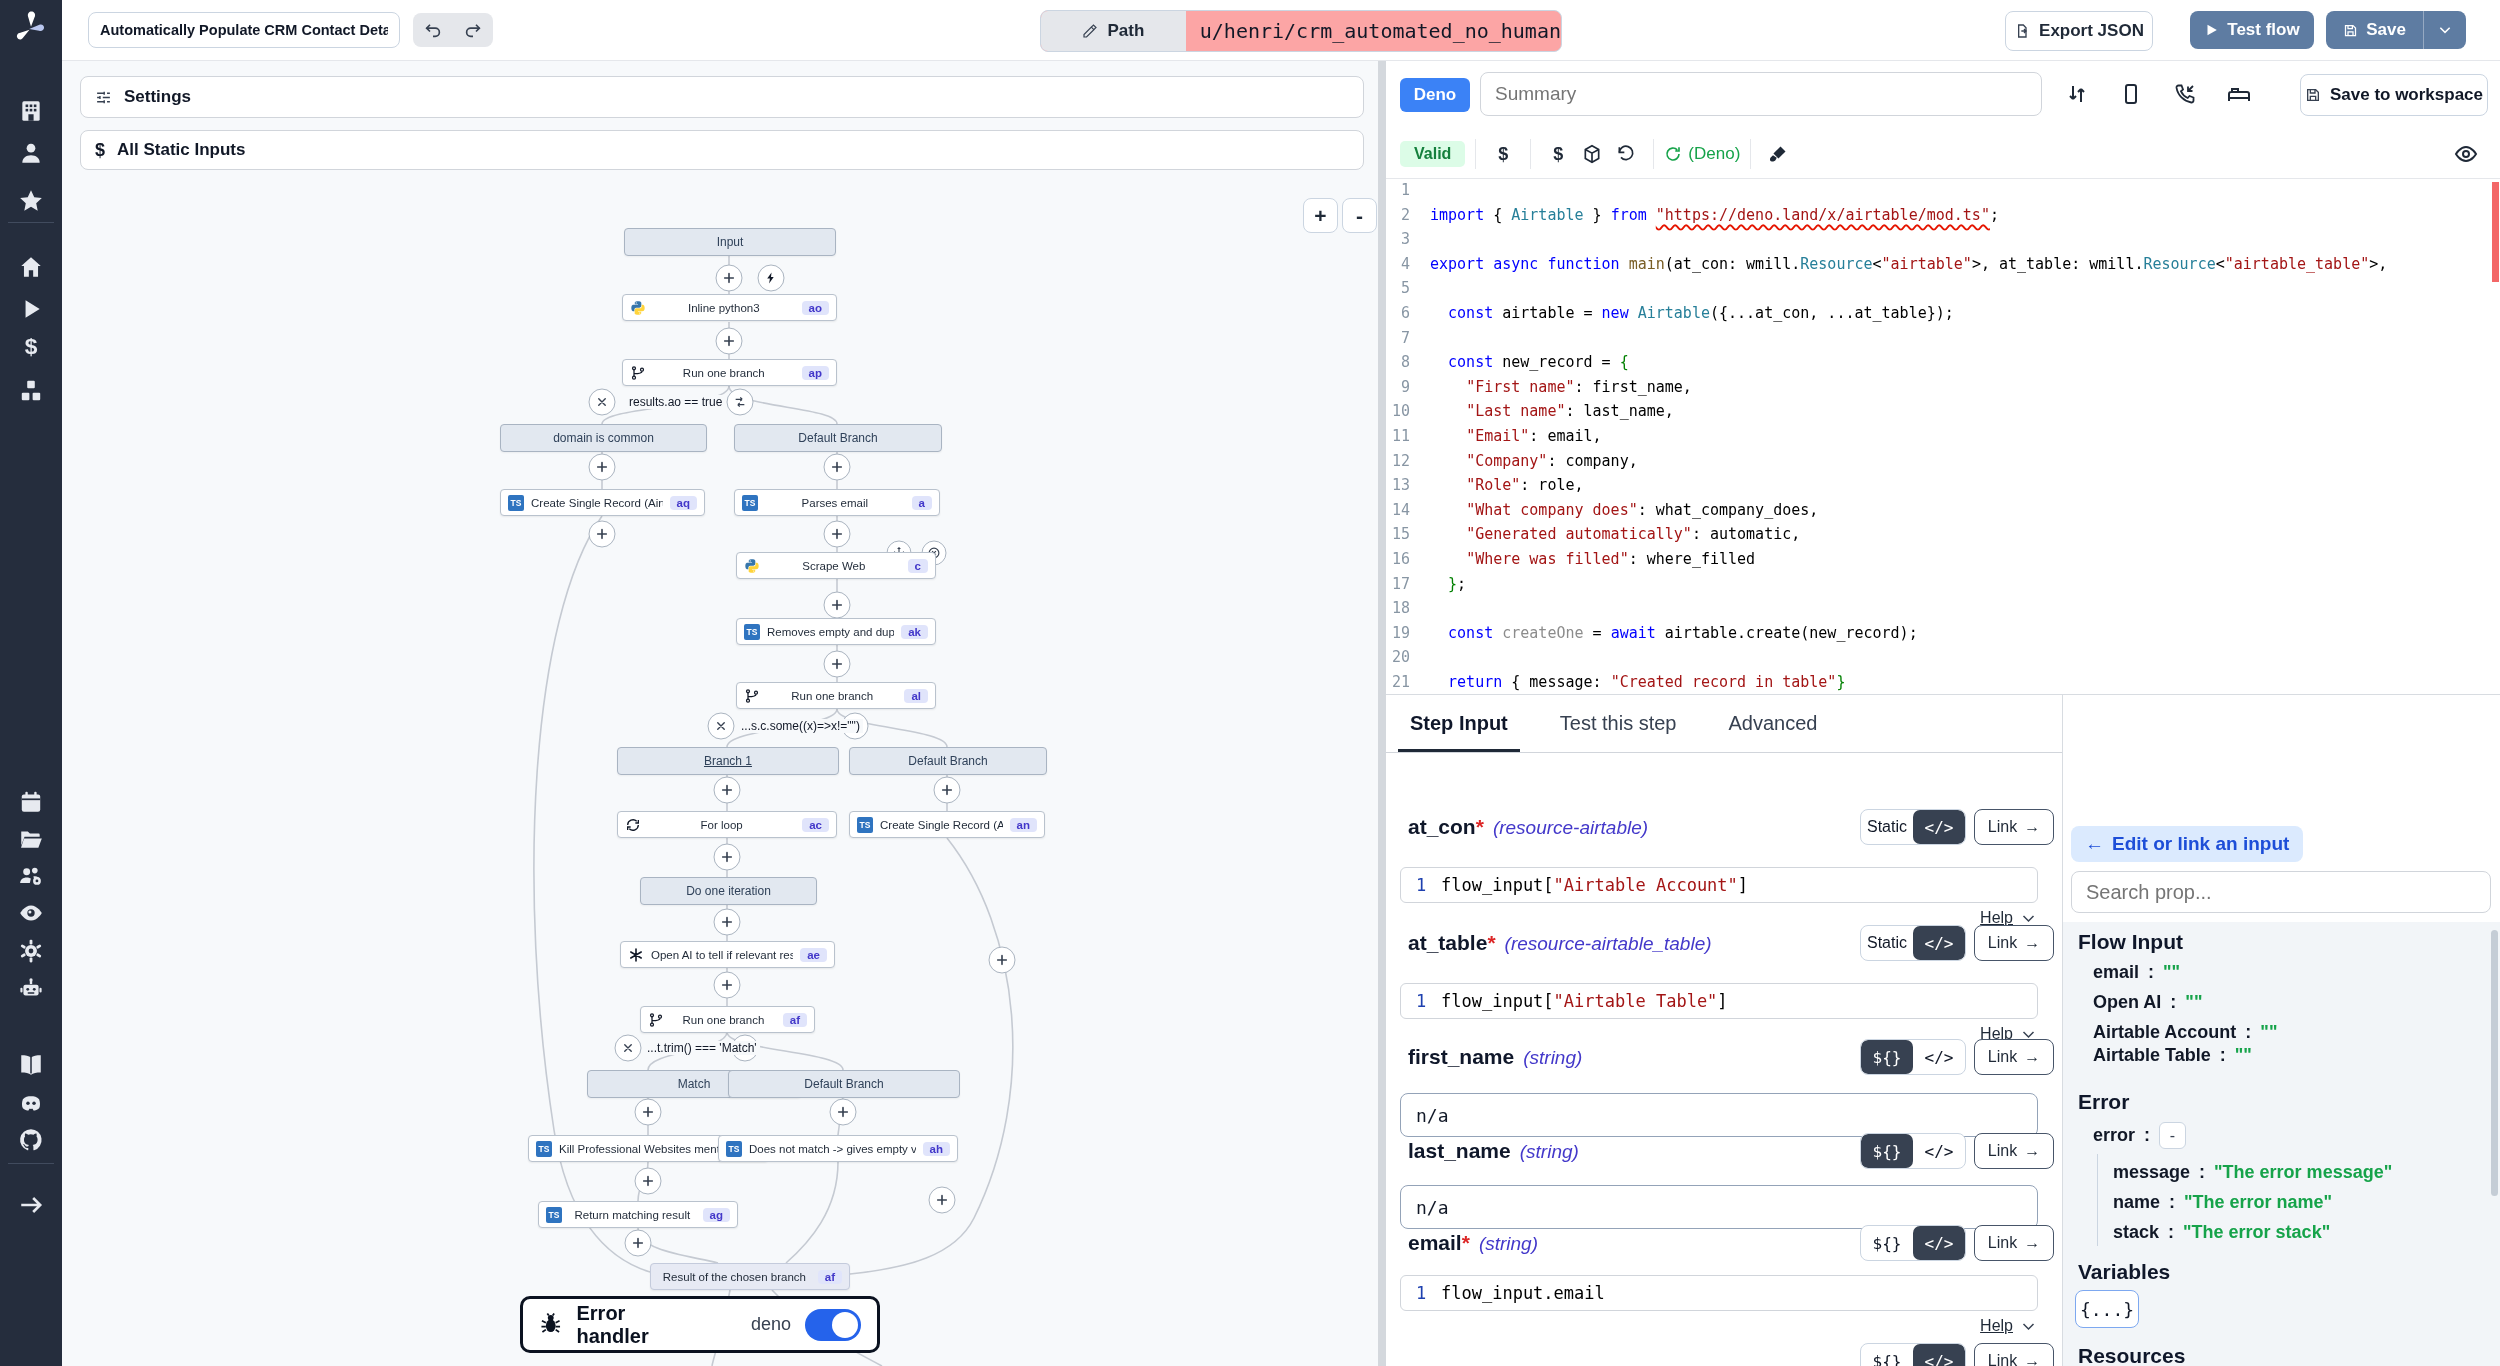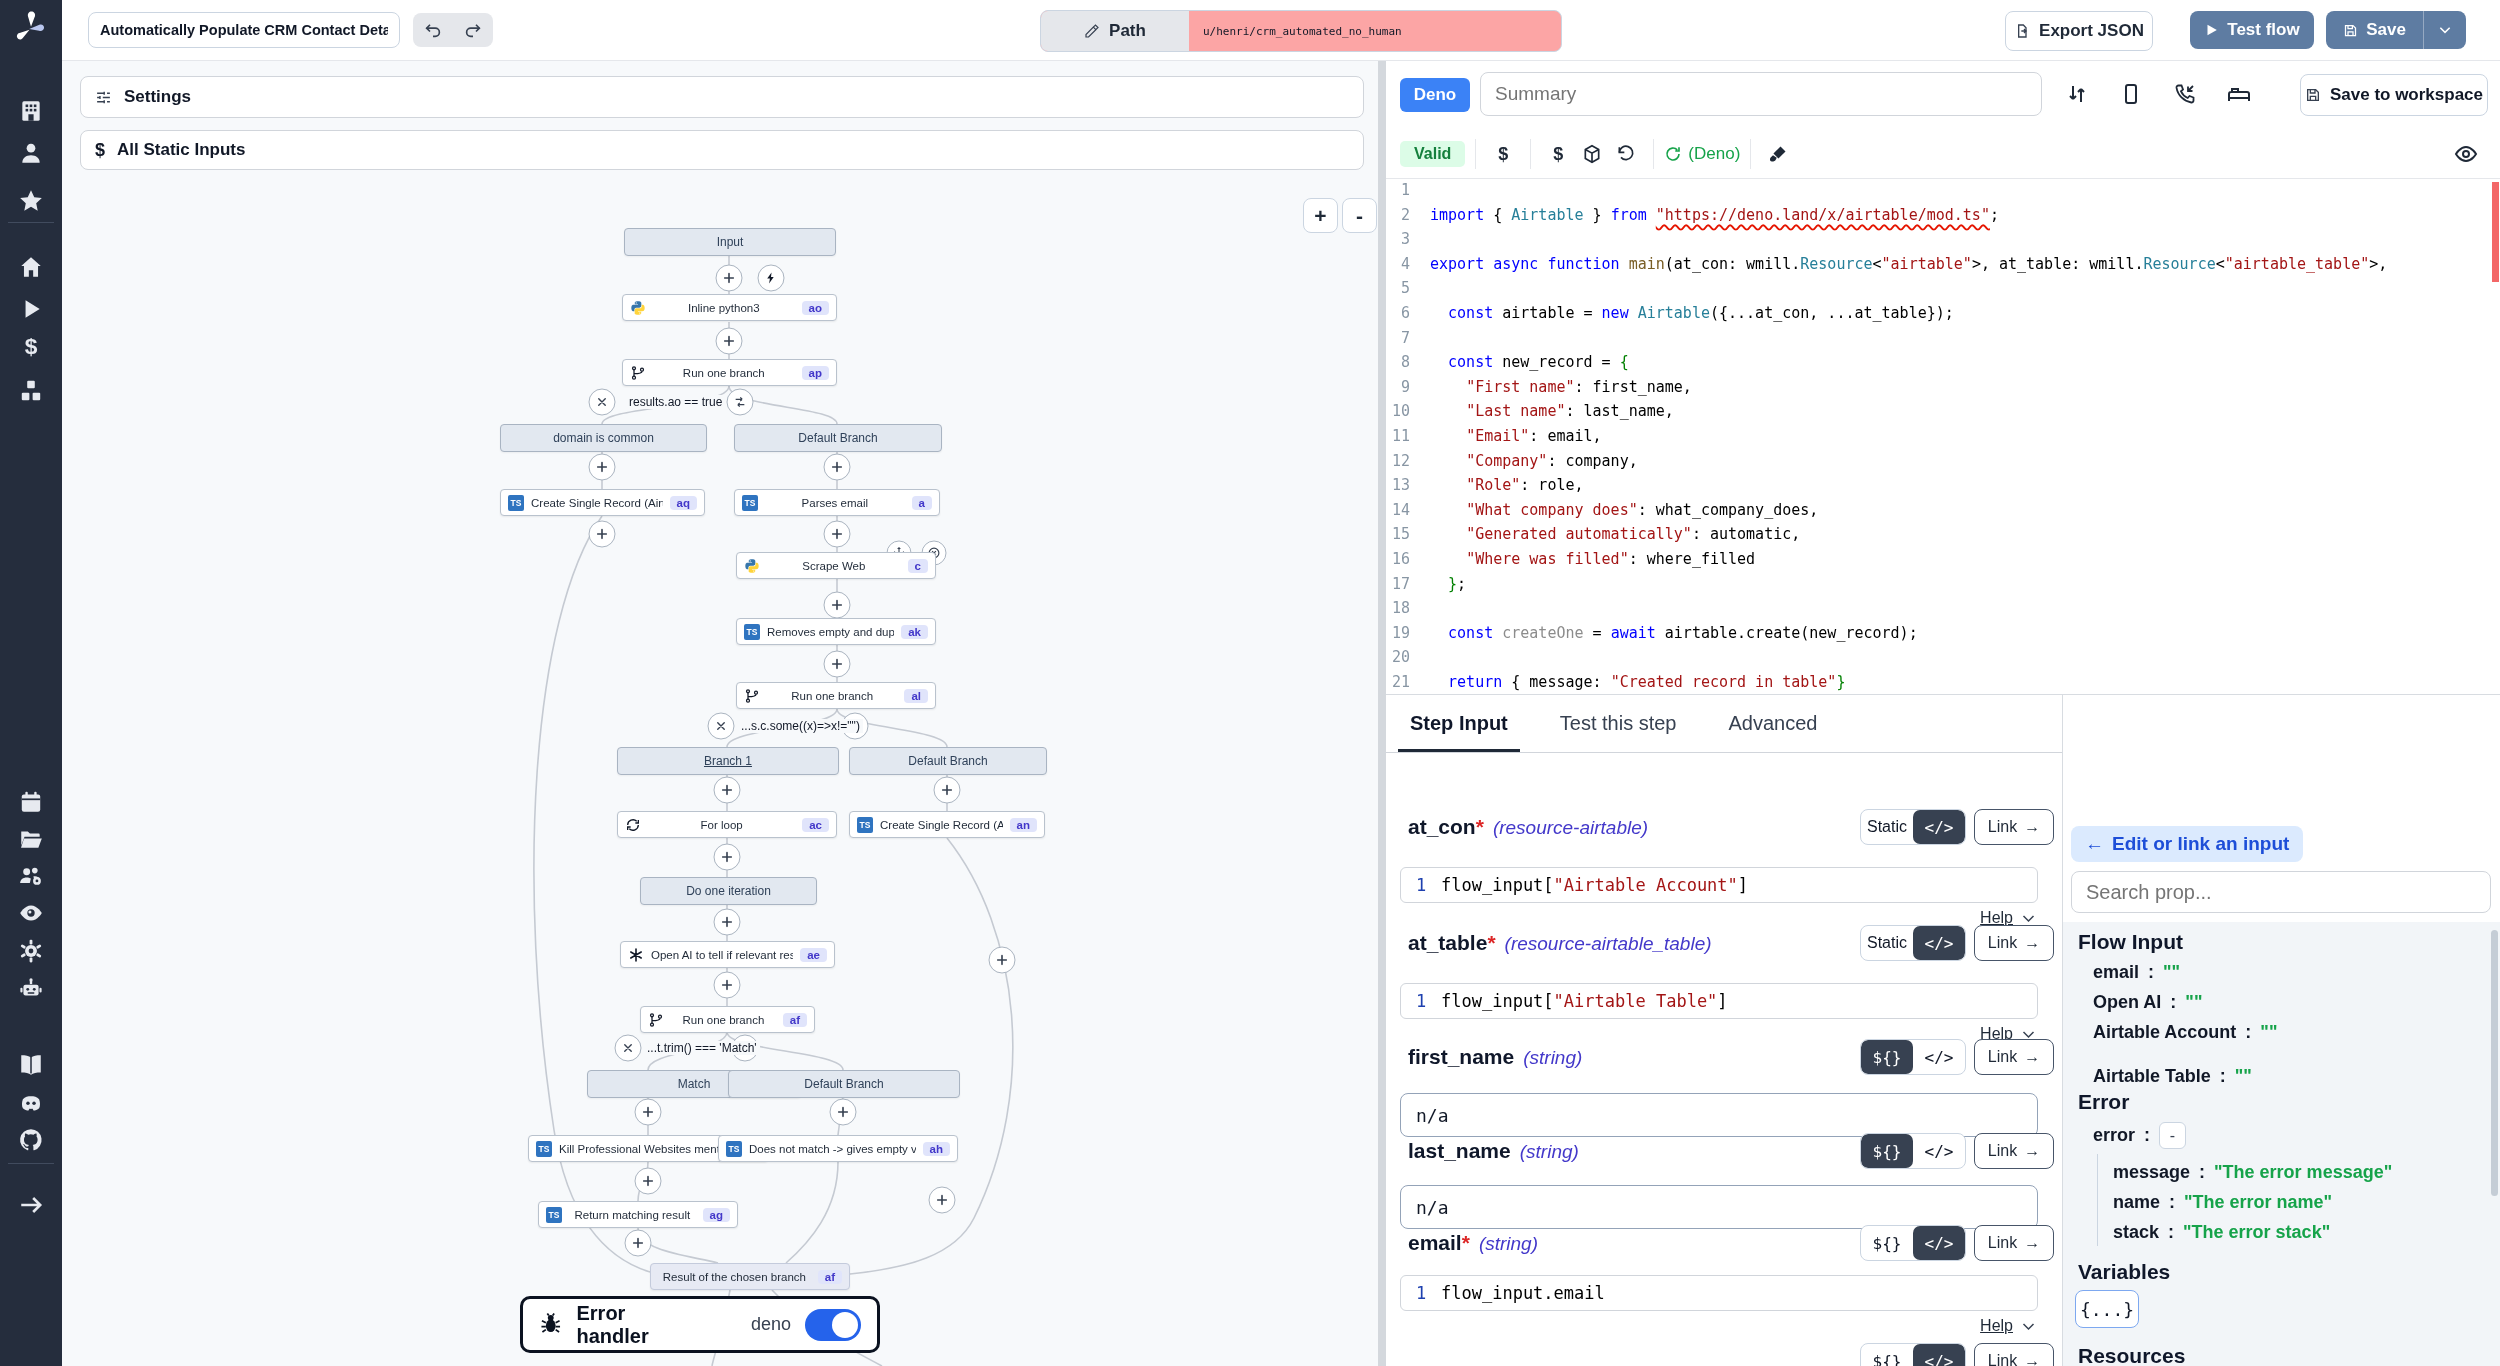--- a/index.html
+++ b/index.html
@@ -17,21 +17,21 @@
   #topbar{position:absolute;left:62px;top:0;width:2438px;height:60px;background:#fff;border-bottom:1px solid #e5e7eb;z-index:25;}
   #flow-title{position:absolute;left:26px;top:12px;width:288px;height:34px;border:1px solid #cbd5e1;border-radius:8px;
       font-family:"Liberation Sans",sans-serif;font-size:14.5px;font-weight:700;color:#111827;padding:0 11px;outline:none;}
   #undo-redo{position:absolute;left:351px;top:13px;width:80px;height:34px;background:#e5e7eb;border-radius:8px;
       display:flex;align-items:center;justify-content:space-around;}
   .tb-ic{width:18px;height:18px;color:#374151;cursor:pointer;}
   #path-group{position:absolute;left:978px;top:10px;width:520px;height:40px;border:1px solid #cbd5e1;border-radius:8px;
       display:flex;overflow:hidden;background:#fca5a5;}
   #path-left{width:148px;background:#e5e7eb;display:flex;align-items:center;justify-content:center;gap:9px;
       font-size:17px;font-weight:700;color:#1f2937;}
-  #path-value{flex:1;display:flex;align-items:center;padding-left:14px;font-family:"DejaVu Sans Mono",monospace;font-size:11px;color:#111827;}
+  #path-value{flex:1;display:flex;align-items:center;padding-left:14px;font-family:"DejaVu Sans Mono",monospace;font-size:20px;color:#111827;}
   .btn{display:flex;align-items:center;justify-content:center;gap:9px;border-radius:8px;cursor:pointer;font-weight:700;font-size:17px;}
   #export-json{position:absolute;left:1943px;top:11px;width:146px;height:38px;border:1px solid #cbd5e1;background:#fff;color:#1f2937;}
   #test-flow{position:absolute;left:2128px;top:11px;width:124px;height:38px;background:#5e7ca2;color:#fff;}
   #save-group{position:absolute;left:2264px;top:11px;width:140px;height:38px;background:#5e7ca2;color:#fff;border-radius:8px;display:flex;cursor:pointer;}
   #save-main{flex:1;display:flex;align-items:center;justify-content:center;gap:8px;font-weight:700;font-size:17px;border-right:1px solid rgba(255,255,255,.35);}
   #save-caret{width:42px;display:flex;align-items:center;justify-content:center;}
 
   
   #canvas{position:absolute;left:62px;top:60px;width:1316px;height:1306px;background:#f7f9fb;overflow:hidden;}
   .panel-bar{position:absolute;left:18px;width:1284px;background:#fff;border:1px solid #d1d5db;border-radius:8px;
@@ -907,21 +907,21 @@
       <div class="prow" style="left:30px;top:70px">
         <span class="pk">Open AI</span>
           <span class="pc2">:</span>
           <span class="pval">""</span>
         </div>
       <div class="prow" style="left:30px;top:100px">
         <span class="pk">Airtable Account</span>
           <span class="pc2">:</span>
           <span class="pval">""</span>
         </div>
-      <div class="prow" style="left:30px;top:144px">
+      <div class="prow" style="left:30px;top:123px">
         <span class="pk">Airtable Table</span>
           <span class="pc2">:</span>
           <span class="pval">""</span>
         </div>
 
       <div class="ptitle" style="top:168px">Error</div>
       <div class="prow" style="left:30px;top:200px">
         <span class="pk">error</span>
           <span class="pc2">:</span>
         <span id="minus-btn">-</span>

